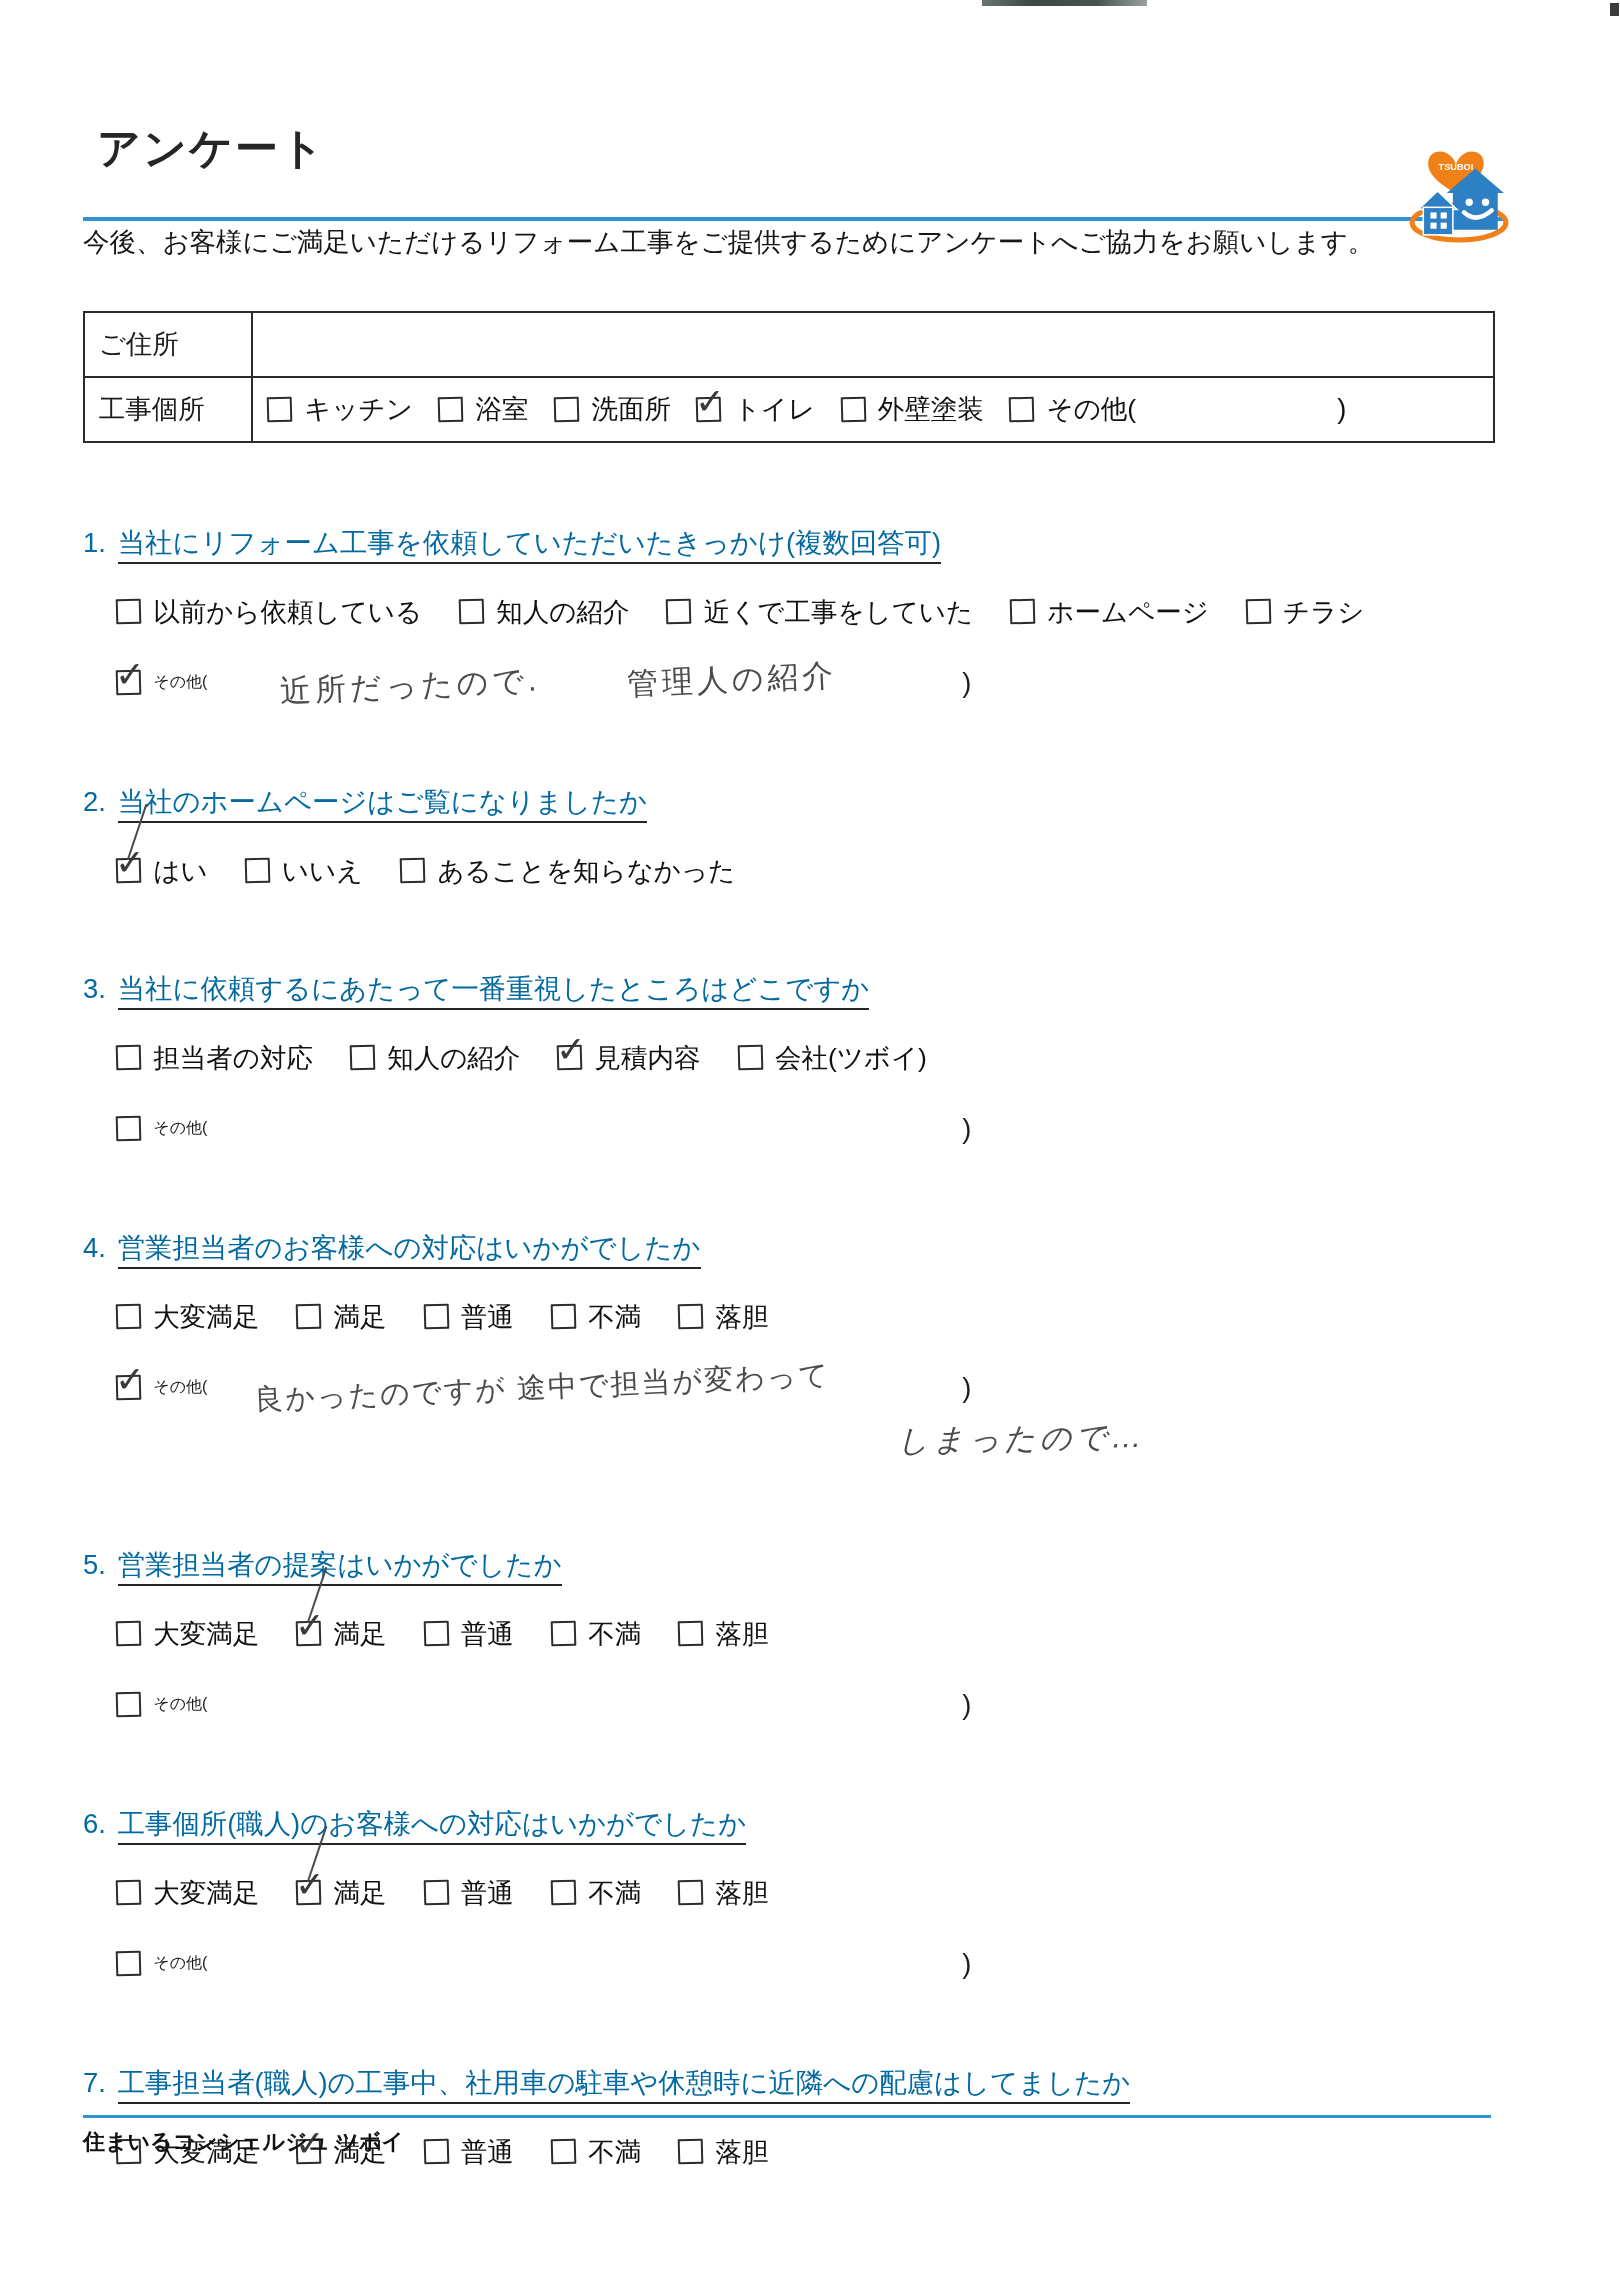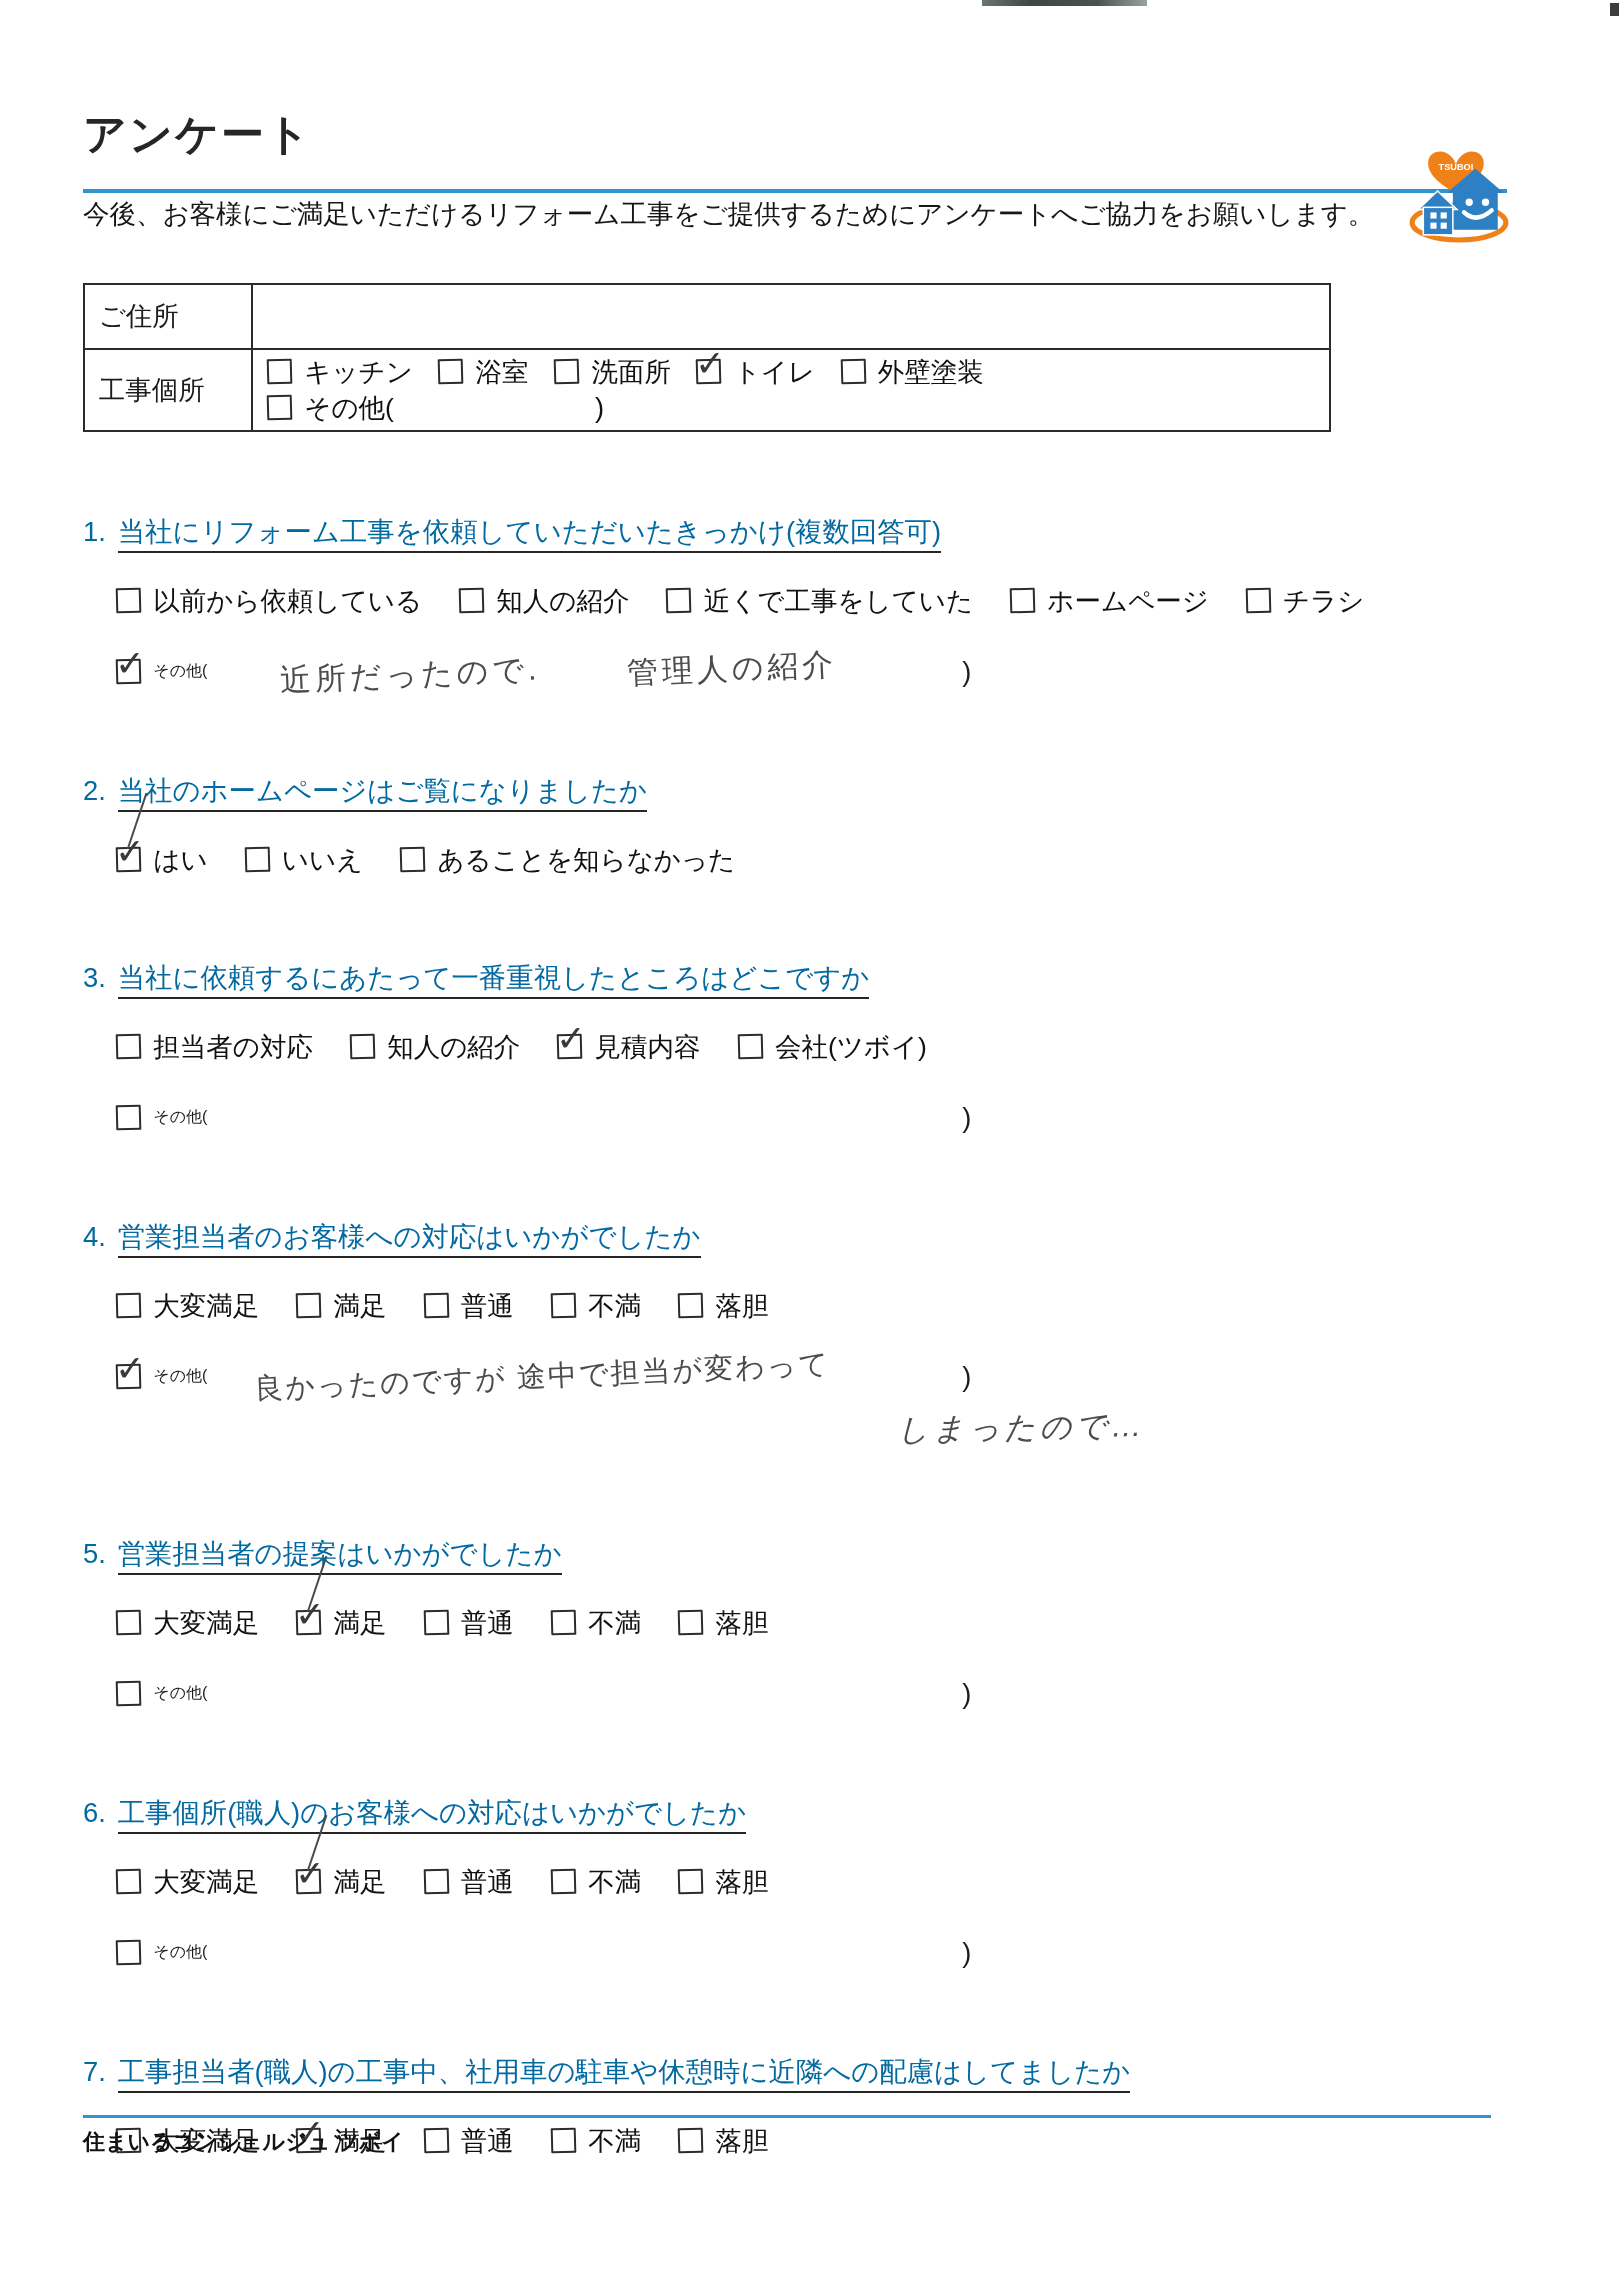--- a/index.html
+++ b/index.html
@@ -4,27 +4,27 @@
 <style>
   html,body{margin:0;padding:0;background:#f6f6f4;}
   .page{position:relative;width:1620px;height:2292px;background:#ffffff;
         font-family:"Liberation Sans","DejaVu Sans",sans-serif;color:#1c1c1c;overflow:hidden;}
   
   .scan-strip{position:absolute;top:0;left:982px;width:165px;height:5.9px;
               background:linear-gradient(90deg,#6a7472,#3e4746 30%,#4a5352 70%,#9aa3a0);}
   .scan-dot{position:absolute;top:2.9px;right:1px;width:8.8px;height:12.7px;background:#3d3d3d;}
   
   .header{margin:0 113px 0 83px;padding-top:106px;border-bottom:4.9px solid #2f94cf;}
-  .page-title{margin:0;padding-bottom:25px;font-size:43px;font-weight:bold;color:#262626;letter-spacing:2px;}
+  .page-title{margin:14px;padding-bottom:25px;font-size:43px;font-weight:bold;color:#262626;letter-spacing:2px;}
   .logo{position:absolute;top:137px;right:110px;width:102px;height:108px;}
   
   .intro{margin:0 83px;font-size:26.5px;line-height:43px;color:#161616;}
   .intro.l1{margin-top:21.6px;text-indent:43px;}
   
-  .info-table{margin:47px 0 0 83px;border-collapse:collapse;width:1248px;table-layout:fixed;}
+  .info-table{margin:47px 0 0 83px;border-collapse:collapse;width:1412px;table-layout:fixed;}
   .info-table th,.info-table td{border:2px solid #2b2b2b;height:55px;padding:3.9px 13.7px;
       font-size:26.5px;font-weight:normal;text-align:left;vertical-align:middle;}
   .info-table th{width:139px;}
   .blank-cell{background:#fff;}
   
   #questions{margin-left:83px;}
   .question{margin-top:82px;}
   .q-head{font-size:27.4px;color:#0369a1;}
   .q-num{display:inline-block;margin-right:11.8px;}
   .q-title{border-bottom:2px solid #262626;padding-bottom:4.9px;}

